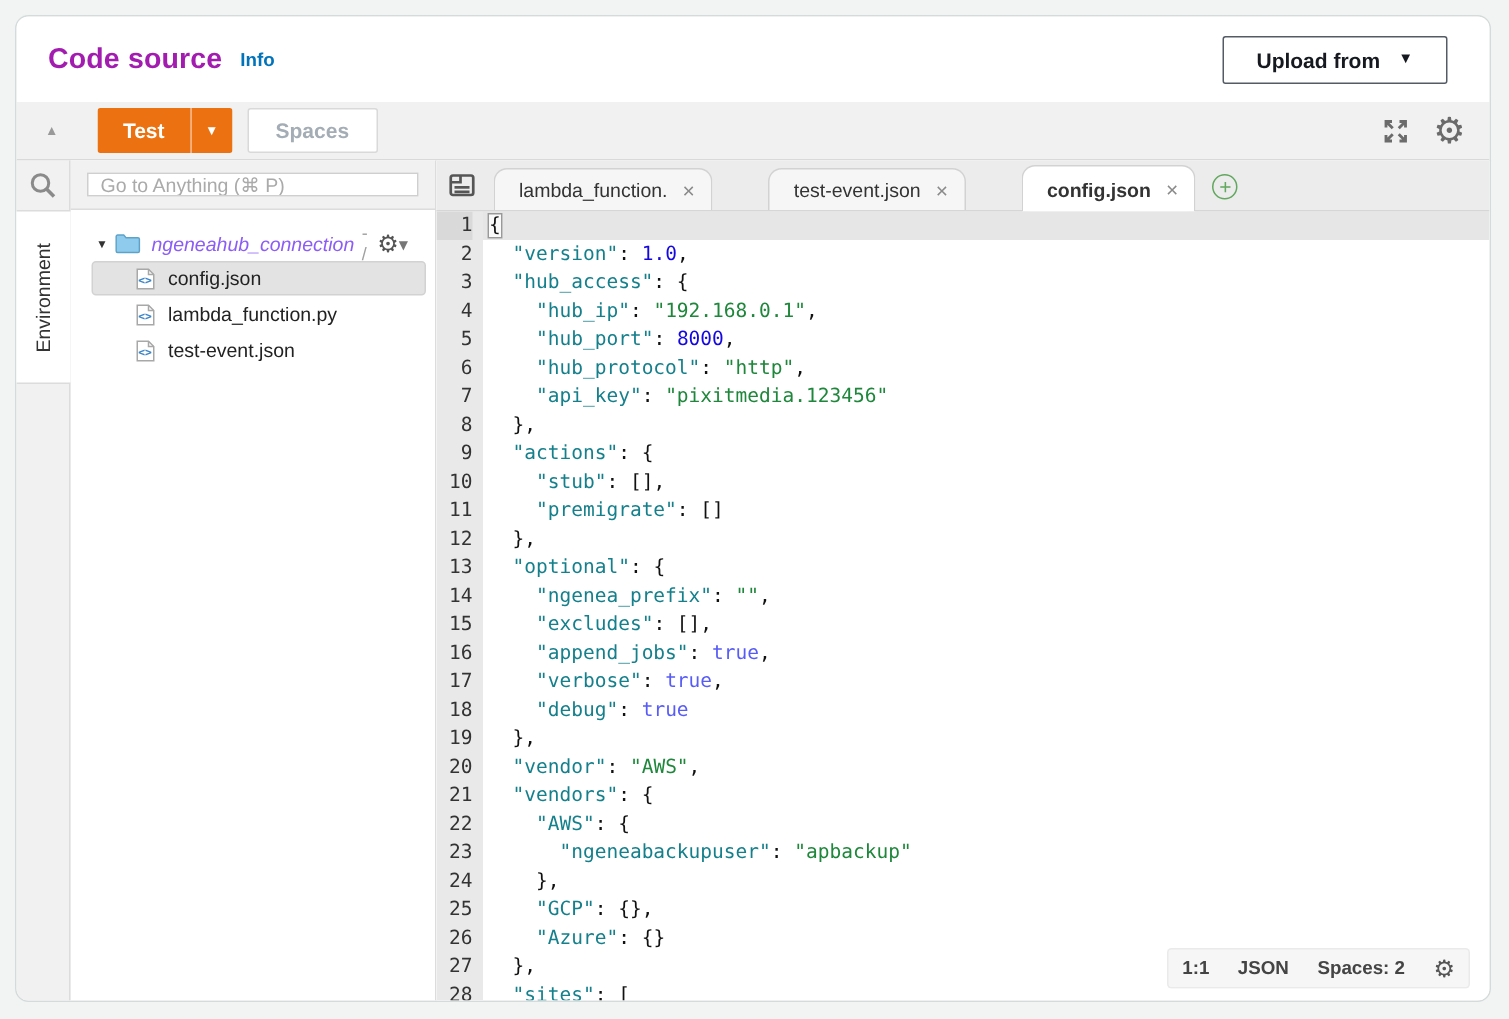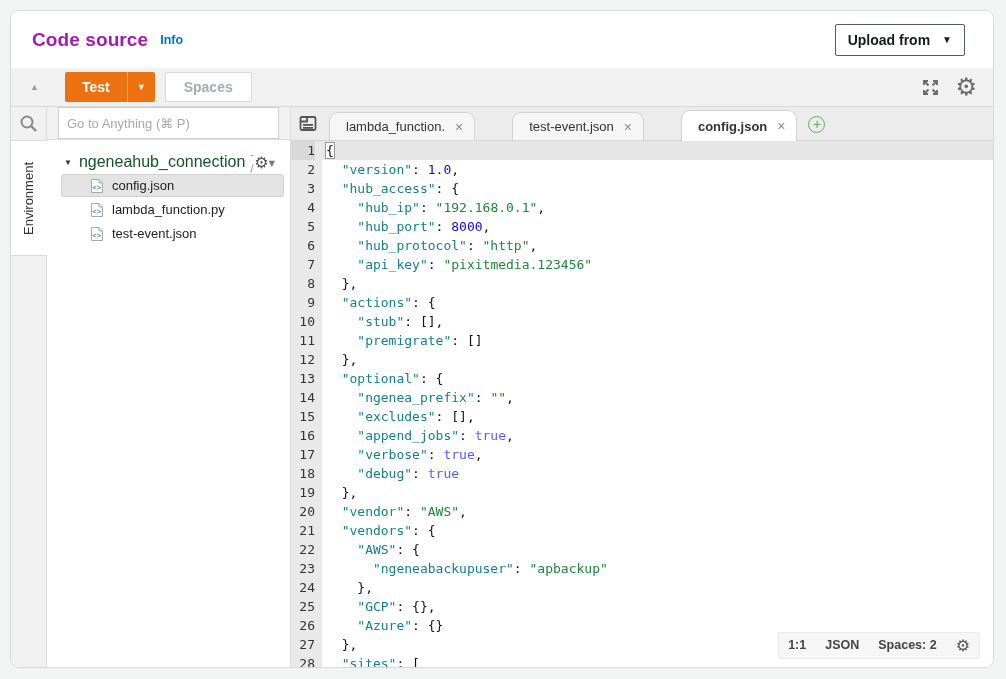--- a/index.html
+++ b/index.html
@@ -15,21 +15,21 @@
     background:#ffffff;border:1px solid #d5dbdb;border-radius:9px;
     overflow:hidden;display:flex;flex-direction:column;box-sizing:border-box;
   }
   
   .hdr{height:57px;flex:0 0 57px;display:flex;align-items:center;padding:0 28px 0 21px;background:#fff;}
   .hdr-title{font-size:19px;font-weight:700;color:#a21caf;letter-spacing:.1px;}
   .hdr-info{font-size:12.5px;font-weight:700;color:#0073bb;margin-left:12px;cursor:pointer;}
   .upload-btn{
     margin-left:auto;display:flex;align-items:center;gap:12px;
     border:1px solid #545b64;border-radius:2px;background:#fff;
-    padding:7px 12px;font-size:14px;font-weight:700;color:#16191f;cursor:pointer;
+    padding:7px 22px;font-size:14px;font-weight:700;color:#16191f;cursor:pointer;
   }
   .upload-btn .caret{font-size:10px;color:#16191f;}
   
   .menubar{height:39px;flex:0 0 39px;background:#f1f1f1;border-bottom:1px solid #d9d9d9;
     display:flex;align-items:center;box-sizing:border-box;}
   .collapse-tri{margin-left:19px;font-size:9px;color:#999;cursor:pointer;}
   .menu-items{display:flex;margin-left:20px;gap:13px;}
   .menu-item{font-size:14px;color:#444;padding:4px 3px;cursor:pointer;}
   .test-split{display:flex;margin-left:26px;height:30px;border-radius:2px;overflow:hidden;cursor:pointer;}
   .test-main{background:#ec7211;color:#fff;font-size:14px;font-weight:700;display:flex;align-items:center;padding:0 17px;}
@@ -44,26 +44,26 @@
   
   .strip{width:36px;flex:0 0 36px;background:#f1f1f1;border-right:1px solid #dcdcdc;position:relative;box-sizing:border-box;}
   .strip-search{position:absolute;top:6px;left:7px;cursor:pointer;}
   .env-tab{position:absolute;top:33px;left:-1px;width:37px;height:114px;background:#fff;
     border-top:1px solid #dcdcdc;border-bottom:1px solid #dcdcdc;
     display:flex;align-items:center;justify-content:center;cursor:pointer;}
   .env-tab span{writing-mode:vertical-rl;transform:rotate(180deg);font-size:13px;color:#333;}
   
   .treepanel{width:244px;flex:0 0 244px;border-right:1px solid #dcdcdc;display:flex;flex-direction:column;background:#fff;box-sizing:border-box;}
   .tree-toolbar{height:33px;flex:0 0 33px;background:#f1f1f1;border-bottom:1px solid #dcdcdc;display:flex;align-items:center;padding:0 11px;box-sizing:border-box;}
-  .goto-input{flex:1;height:32px;border:1px solid #cfcfcf;background:#fff;font-size:13px;padding:0 8px;color:#555;box-sizing:border-box;outline:none;font-family:"Liberation Sans",sans-serif;}
+  .goto-input{flex:1;height:16px;border:1px solid #cfcfcf;background:#fff;font-size:13px;padding:0 8px;color:#555;box-sizing:border-box;outline:none;font-family:"Liberation Sans",sans-serif;}
   .goto-input::placeholder{color:#aaa;}
   .tree{padding-top:11px;position:relative;}
   .folder-row{height:22px;display:flex;align-items:center;padding-left:17px;cursor:pointer;}
   .tree-arrow{font-size:8px;color:#333;width:12px;}
-  .folder-name{font-size:16px;color:#14532d;margin-left:7px;}
+  .folder-name{font-size:13px;color:#8b5cf6;margin-left:7px;font-style:italic;}
   .folder-suffix{font-size:12px;color:#a0a0a0;margin-left:5px;}
   .tree-gear{margin-left:auto;margin-right:18px;color:#555;font-size:16px;cursor:pointer;font-family:"DejaVu Sans",sans-serif;}
   .tree-gear .mini{font-size:8px;color:#777;vertical-align:2px;}
   .file-row{height:21px;display:flex;align-items:center;margin:1px 6px 1px 14px;padding-left:28px;border:1px solid transparent;border-radius:3px;cursor:pointer;}
   .file-row.selected{background:#e3e3e3;border-color:#d2d2d2;}
   .file-row svg{margin-right:8px;flex:0 0 auto;}
   .file-name{font-size:13px;color:#222;white-space:nowrap;}
   
   .edcol{flex:1;display:flex;flex-direction:column;min-width:0;background:#fff;}
   .tabbar{height:34px;flex:0 0 34px;background:#ececec;border-bottom:1px solid #d6d6d6;display:flex;align-items:flex-end;padding-left:7px;box-sizing:border-box;}

